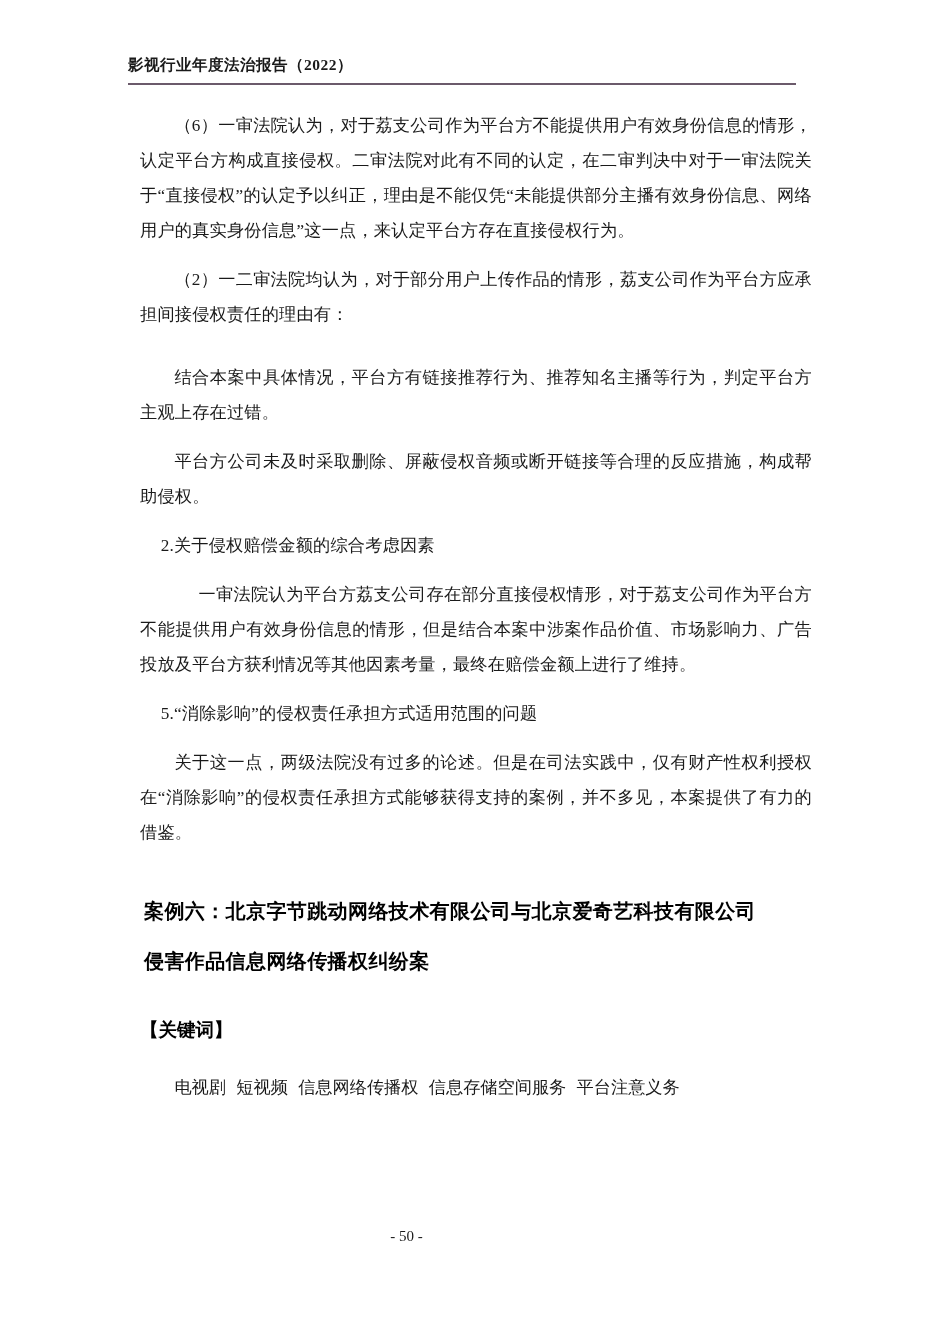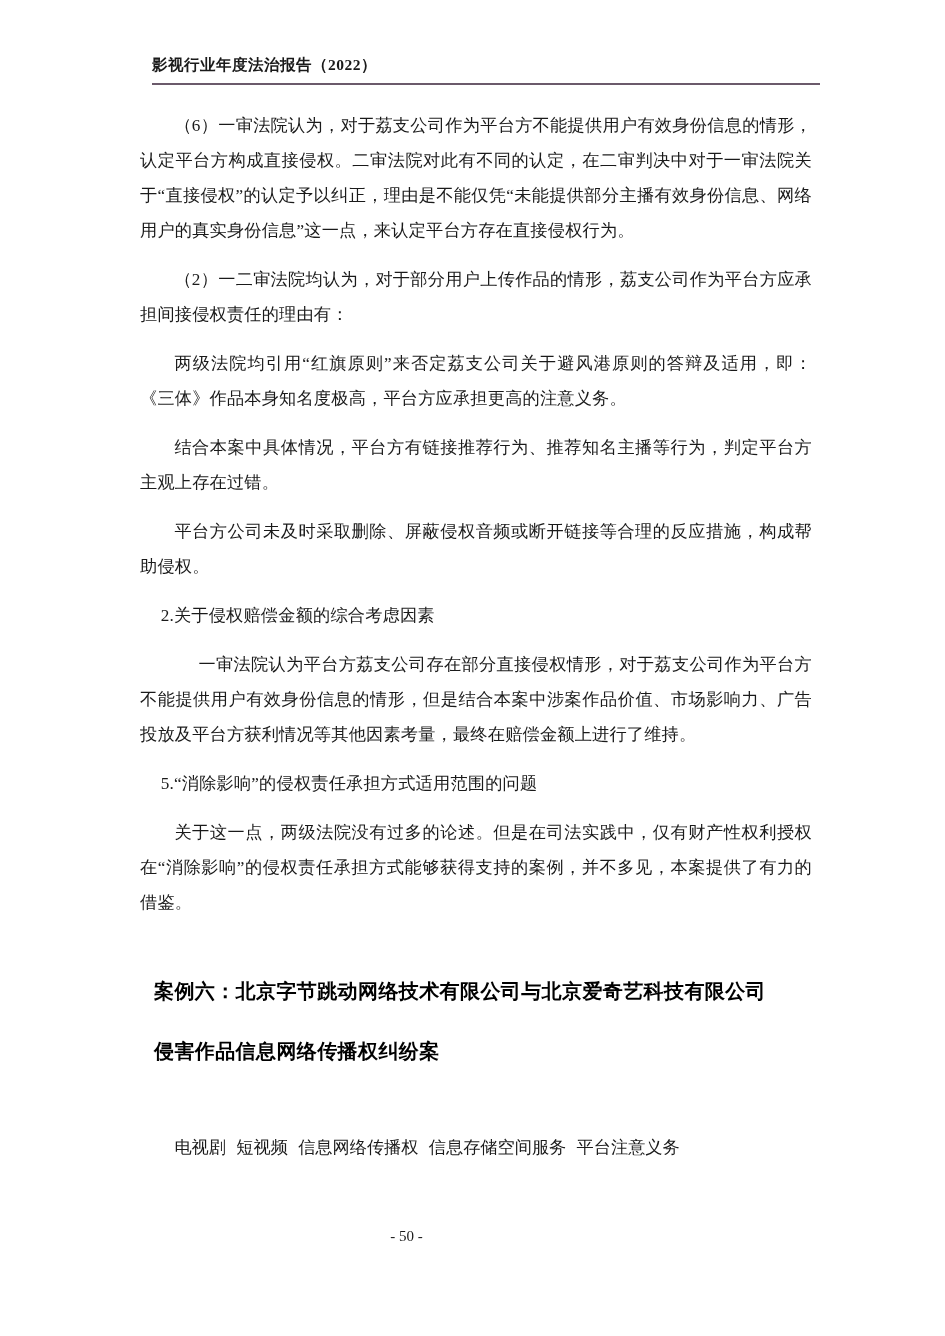--- a/index.html
+++ b/index.html
@@ -17,21 +17,21 @@
   }
   .page {
     width: 945px;
     height: 1336px;
     box-sizing: border-box;
     padding: 0;
     position: relative;
   }
   .header {
     position: absolute;
-    left: 152px;
+    left: 128px;
     top: 55px;
     width: 668px;
   }
   .header-title {
     font-family: "Liberation Serif", "DejaVu Serif", serif;
     font-weight: bold;
     font-size: 15.5px;
     letter-spacing: 0.5px;
     color: #1a1a1a;
     padding-bottom: 7px;
@@ -56,21 +56,21 @@
     color: #1a1a1a;
   }
   p.indent2 { text-indent: 2em; }
   p.indent-small { text-indent: 1.2em; }
   p.indent-wide { text-indent: 3.4em; }
   .spacer-sm { height: 14px; }
   .spacer-md { height: 22px; }
   .spacer-lg { height: 34px; }
 
   h2.case-heading {
-    margin: 14px;
+    margin: 4px;
     font-size: 20px;
     font-weight: bold;
     line-height: 46px;
     letter-spacing: 0.4px;
     color: #000;
     font-family: "Liberation Serif", "DejaVu Serif", serif;
   }
   h3.kw-heading {
     margin: 0;
     font-size: 18.5px;
@@ -108,21 +108,20 @@
   </div>
 
   <div class="content">
 
     <p class="body-para indent2">（6）一审法院认为，对于荔支公司作为平台方不能提供用户有效身份信息的情形，认定平台方构成直接侵权。二审法院对此有不同的认定，在二审判决中对于一审法院关于“直接侵权”的认定予以纠正，理由是不能仅凭“未能提供部分主播有效身份信息、网络用户的真实身份信息”这一点，来认定平台方存在直接侵权行为。</p>
     <div class="spacer-sm"></div>
 
     <p class="body-para indent2">（2）一二审法院均认为，对于部分用户上传作品的情形，荔支公司作为平台方应承担间接侵权责任的理由有：</p>
     <div class="spacer-sm"></div>
 
-    <p class="body-para indent2">两级法院均引用“红旗原则”来否定荔支公司关于避风港原则的答辩及适用，即：《三体》作品本身知名度极高，平台方应承担更高的注意义务。</p>
     <div class="spacer-sm"></div>
 
     <p class="body-para indent2">结合本案中具体情况，平台方有链接推荐行为、推荐知名主播等行为，判定平台方主观上存在过错。</p>
     <div class="spacer-sm"></div>
 
     <p class="body-para indent2">平台方公司未及时采取删除、屏蔽侵权音频或断开链接等合理的反应措施，构成帮助侵权。</p>
     <div class="spacer-sm"></div>
 
     <p class="body-para indent-small">2.关于侵权赔偿金额的综合考虑因素</p>
     <div class="spacer-sm"></div>
@@ -135,20 +134,21 @@
 
     <p class="body-para indent2">关于这一点，两级法院没有过多的论述。但是在司法实践中，仅有财产性权利授权在“消除影响”的侵权责任承担方式能够获得支持的案例，并不多见，本案提供了有力的借鉴。</p>
 
     <div class="spacer-lg"></div>
 
     <h2 class="case-heading">案例六：北京字节跳动网络技术有限公司与北京爱奇艺科技有限公司</h2>
     <h2 class="case-heading">侵害作品信息网络传播权纠纷案</h2>
 
     <div class="spacer-md"></div>
 
+    <h3 class="kw-heading">【关键词】</h3>
 
     <div class="spacer-md"></div>
 
     <p class="keywords">电视剧 短视频 信息网络传播权 信息存储空间服务 平台注意义务</p>
   </div>
 
   <div class="footer">
     <span>- 50 -</span>
   </div>
 </div>

